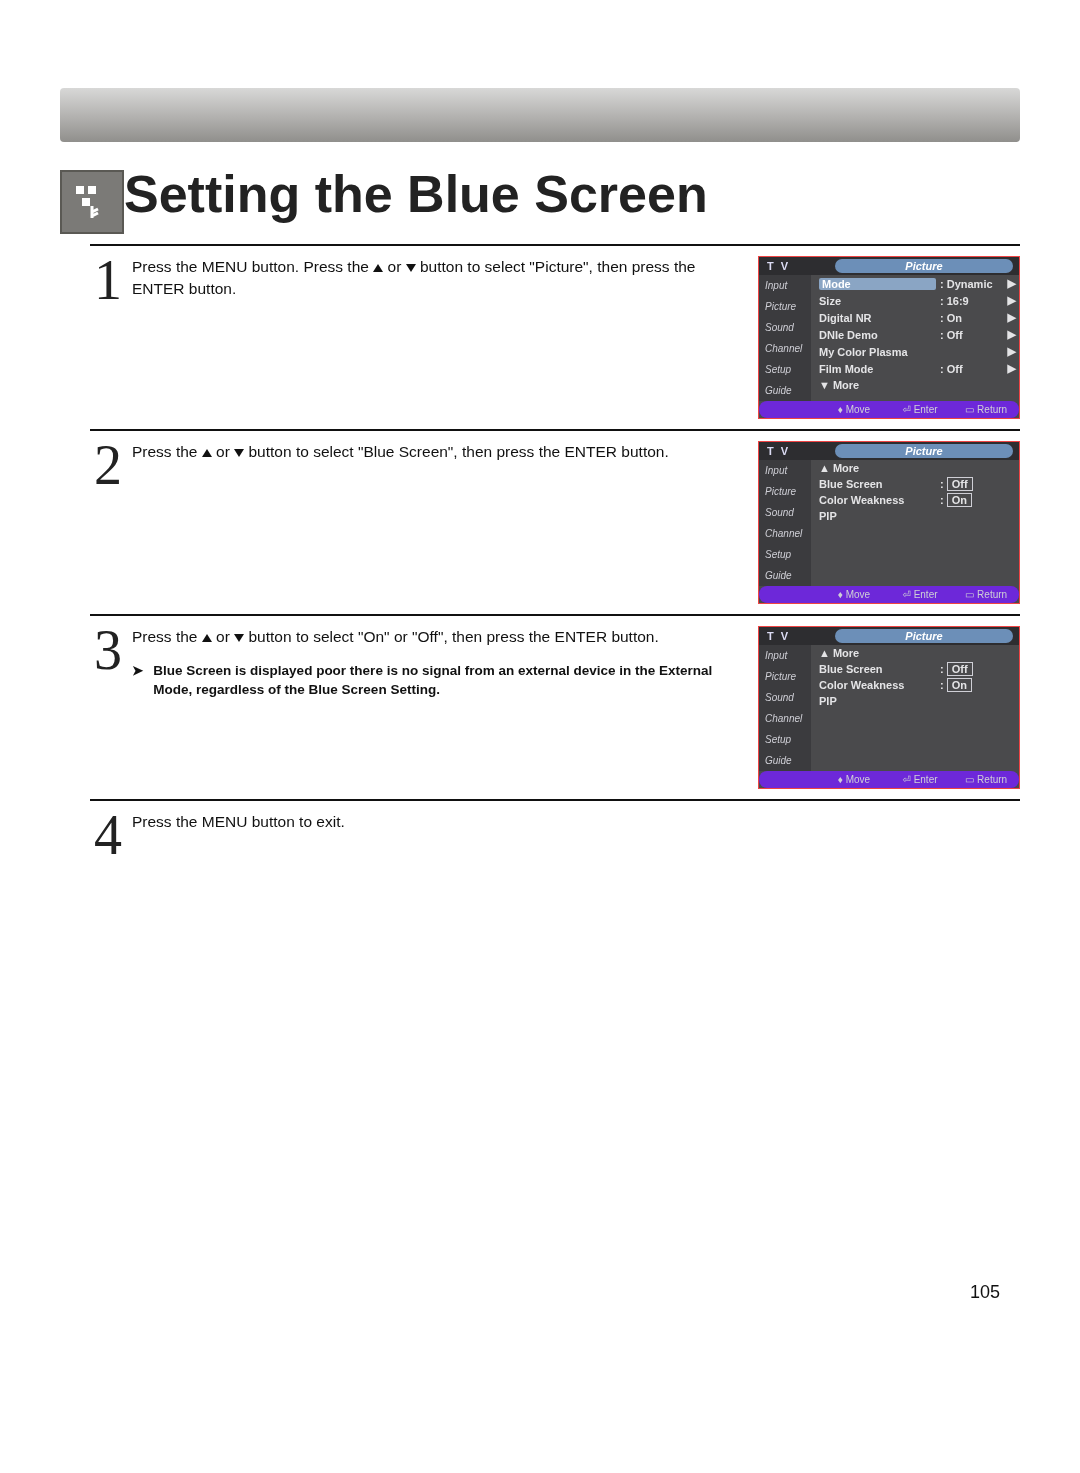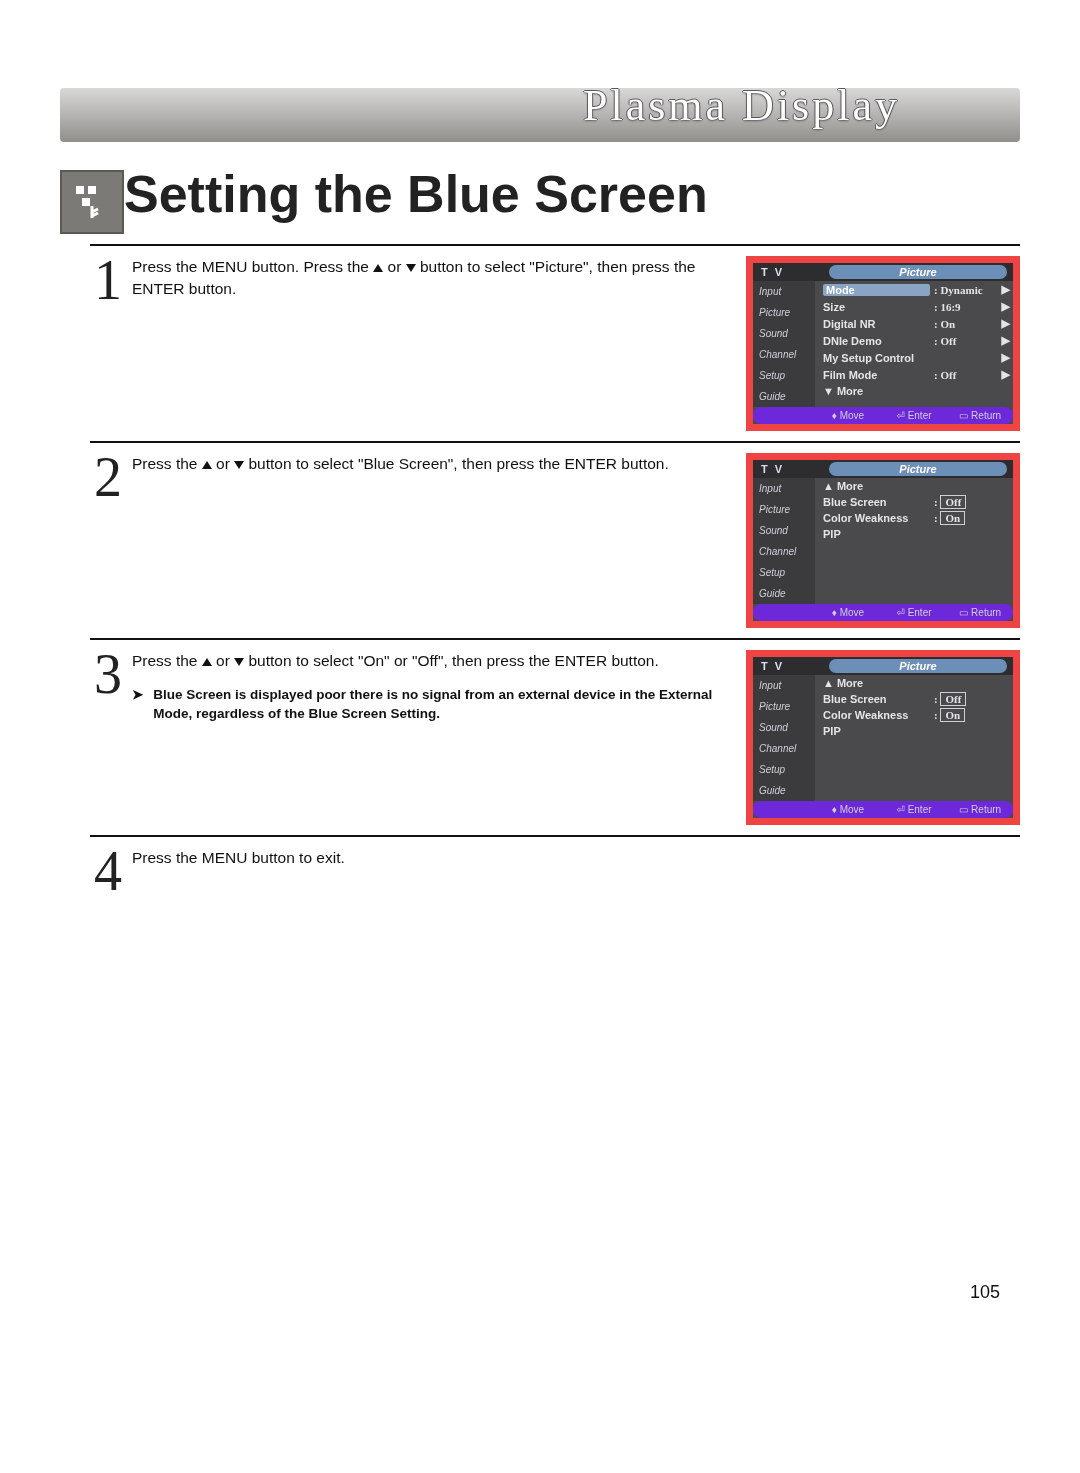--- a/index.html
+++ b/index.html
@@ -13,50 +13,49 @@
   .title{font-family:"Arial Narrow","Helvetica Neue",sans-serif;font-size:52px;font-weight:700;color:#222;letter-spacing:0px;margin:0;}
   .intro{margin:4px 0 18px 78px;font-size:15px;line-height:1.45;max-width:640px;}
   .step-wrap{margin-left:30px;margin-right:0;}
   .rule{border:none;border-top:2px solid #111;margin:10px 0 6px 0;}
   .step{display:flex;gap:6px;}
   .step-num{width:36px;font-family:"Georgia","Times New Roman",serif;font-size:56px;line-height:1;font-weight:400;color:#222;text-align:center;}
   .step-body{flex:1;display:flex;gap:16px;align-items:flex-start;padding-top:4px;}
   .step-text{flex:1;font-size:15.5px;line-height:1.45;}
   .step-note{display:flex;gap:10px;margin-top:14px;font-weight:700;font-size:13.5px;line-height:1.4;}
   .step-note .pt{flex:none;}
-  .osd{width:260px;flex:none;background:#4a4a4c;border:7px solid #ef4444;font-size:11px;color:#e4e4e6;font-family:Arial,sans-serif;}
+  .osd{width:260px;flex:none;background:#4a4a4c;border:1px solid #ef4444;font-size:11px;color:#e4e4e6;font-family:Arial,sans-serif;}
   .osd-top{display:flex;background:#2d2d30;}
   .osd-tv{width:62px;padding:3px 0 3px 8px;font-weight:700;letter-spacing:2px;color:#dcdcf4;}
   .osd-tab{flex:1;text-align:center;background:#6c8fb8;color:#fff;border-radius:10px;margin:2px 6px;padding:1px 0;font-style:italic;font-weight:700;}
   .osd-body{display:flex;min-height:120px;}
-  .osd-side{width:62px;background:#3b3b3e;font-style:italic;}
+  .osd-side{width:52px;background:#3b3b3e;font-style:italic;}
   .osd-side div{padding:5px 4px 5px 6px;color:#cfcfd6;font-size:10px;}
   .osd-main{flex:1;position:relative;}
   .osd-row{display:flex;align-items:center;padding:2px 3px 2px 8px;gap:4px;}
   .osd-row.hl .lbl{background:#8aa5c4;color:#fff;padding:0 3px;border-radius:2px;}
   .osd-row .lbl{flex:1;font-weight:700;}
-  .osd-row .val{width:62px;font-weight:700;font-family:Liberation Serif, serif;}
+  .osd-row .val{width:62px;font-weight:700;}
   .osd-row .arr{width:10px;text-align:right;font-weight:700;}
   .osd-row.boxed .val span{border:1px solid #cfcfd6;padding:0 4px;}
   .osd-foot{display:flex;background:#6d28d9;color:#cfcfd6;font-size:10px;border-radius:8px;}
   .osd-foot .sp{width:62px;}
   .osd-foot .itm{flex:1;text-align:center;padding:3px 0;}
   .page-num{position:absolute;right:80px;bottom:170px;font-size:18px;}
   .tri{display:inline-block;width:0;height:0;}
   .tri.up{border-left:5px solid transparent;border-right:5px solid transparent;border-bottom:8px solid #111;}
   .tri.dn{border-left:5px solid transparent;border-right:5px solid transparent;border-top:8px solid #111;}
 </style>
 </head>
 <body>
 
 <div class="page">
 
   <div class="header">
     <div class="header-gradient"></div>
-    <div class="brand">Plasma Display</div>
   </div>
 
   <div class="title-row">
     <div class="title-icon">
       <svg viewBox="0 0 40 40">
           <rect x="4" y="4" width="8" height="8" fill="#fff"></rect>
           <rect x="16" y="4" width="8" height="8" fill="#fff"></rect>
           <rect x="10" y="16" width="8" height="8" fill="#fff"></rect>
           <path d="M20 24 v12 M20 30 l6 -3 M20 34 l6 -3" stroke="#fff" stroke-width="3" fill="none"></path>
         </svg>
@@ -103,21 +102,21 @@
                   <span class="lbl">Digital NR</span>
                   <span class="val">: On</span>
                   <span class="arr">▶</span>
                 </div>
                 <div class="osd-row">
                   <span class="lbl">DNIe Demo</span>
                   <span class="val">: Off</span>
                   <span class="arr">▶</span>
                 </div>
                 <div class="osd-row">
-                  <span class="lbl">My Setup Control</span>
+                  <span class="lbl">My Color Plasma</span>
                   <span class="val"></span>
                   <span class="arr">▶</span>
                 </div>
                 <div class="osd-row">
                   <span class="lbl">Film Mode</span>
                   <span class="val">: Off</span>
                   <span class="arr">▶</span>
                 </div>
                 <div class="osd-row">
                   <span class="lbl">▼ More</span>

